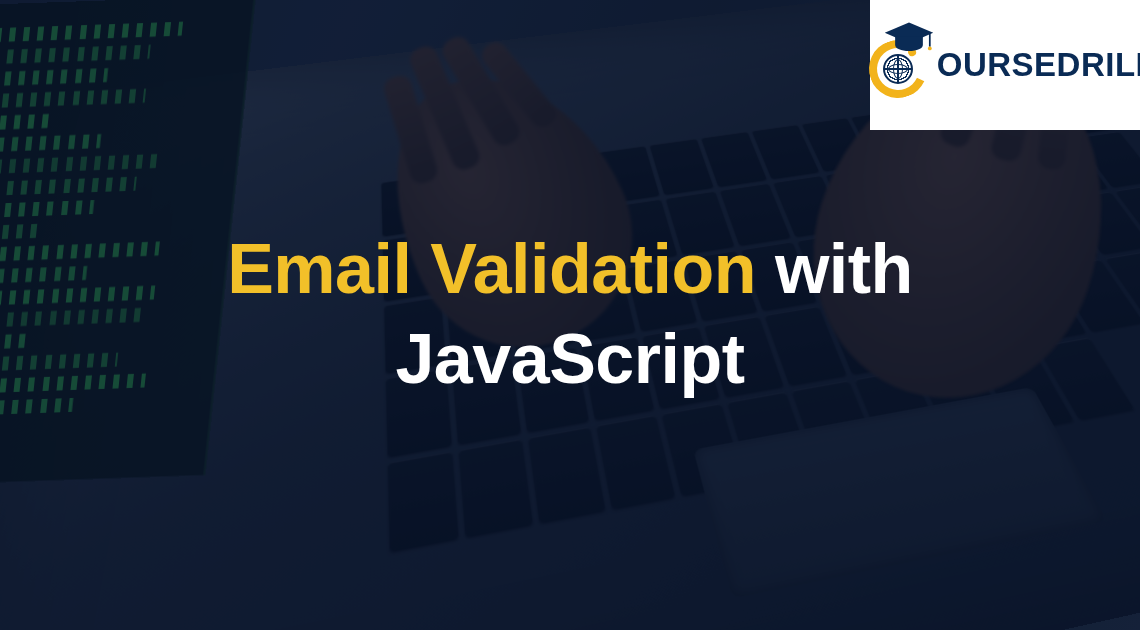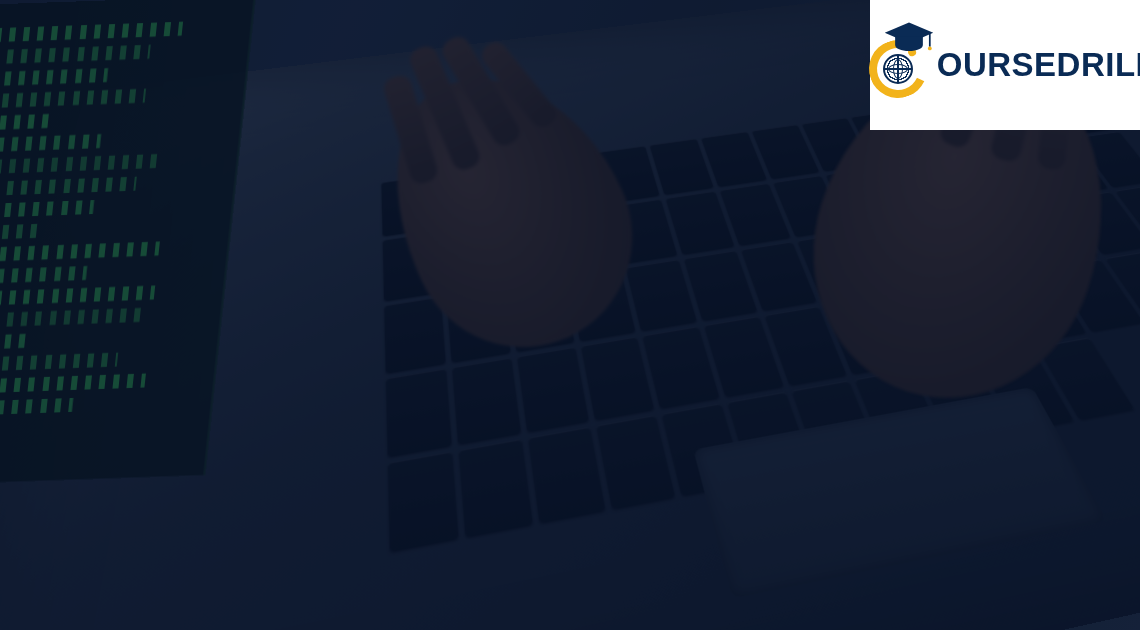--- a/index.html
+++ b/index.html
@@ -387,20 +387,27 @@
       <span class="finger" style="top:-30px;left:50px;width:30px;height:120px;transform:rotate(12deg)"></span>
       <span class="finger" style="top:-48px;left:95px;width:30px;height:140px;transform:rotate(4deg)"></span>
       <span class="finger" style="top:-45px;left:140px;width:30px;height:135px;transform:rotate(-4deg)"></span>
       <span class="finger" style="top:-25px;left:182px;width:28px;height:110px;transform:rotate(-12deg)"></span>
     </div>
 
   </div>
 
   <div class="overlay"></div>
 
+  <div class="title-wrap">
+    <h1 class="title">
+      <span class="t-accent">Email Validation</span>
+      <span class="t-white">with</span><br>
+      <span class="t-white">JavaScript</span>
+    </h1>
+  </div>
 
   <div class="badge">
     <div class="logo">
       <div class="logo-mark">
         <span class="ring"></span>
         <span class="globe"></span>
         <svg class="cap-svg" viewBox="0 0 60 40">
           <polygon points="30,2 58,14 30,26 2,14" fill="#0a2b55"></polygon>
           <path d="M14,18 v10 c0,4 7,7 16,7 s16,-3 16,-7 v-10" fill="#0a2b55"></path>
           <line x1="54" y1="14" x2="54" y2="30" stroke="#0a2b55" stroke-width="2"></line>

